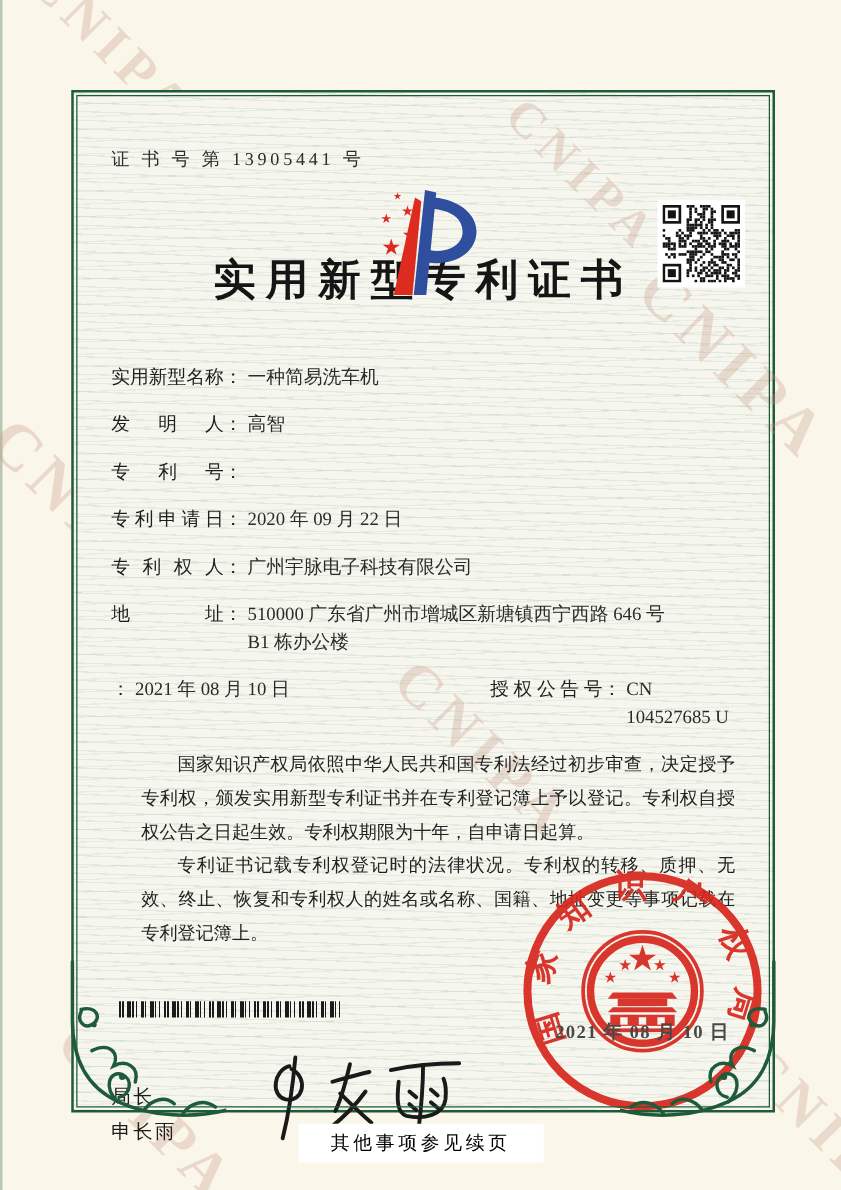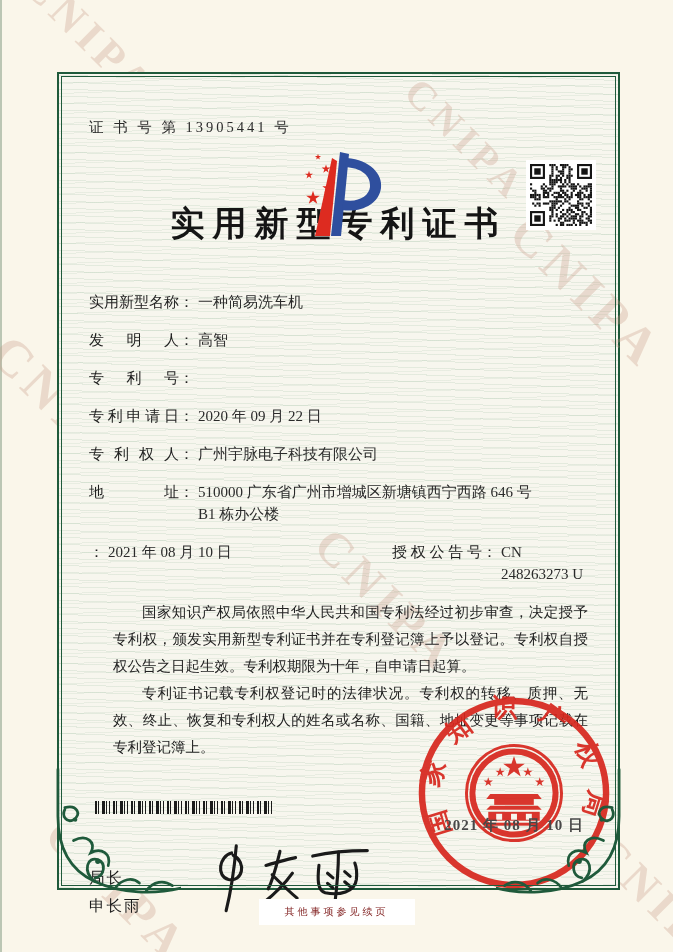--- a/index.html
+++ b/index.html
@@ -68,22 +68,22 @@
   
   .seal{position:absolute; left:356px; top:620px; width:198px; height:198px;
     z-index:3; opacity:.92;}
   .seal svg{position:absolute; inset:0;}
   .seal-date{position:absolute; left:0; right:0; top:122px; text-align:center;
     font-size:15px; color:#3a3a3a; letter-spacing:1px; font-weight:bold; z-index:2;}
   
   .page-num{position:absolute; left:0; right:0; bottom:12px; text-align:center;
     font-size:12.5px; letter-spacing:2px; color:#333; z-index:2;}
   .note-strip{position:absolute; left:50%; transform:translateX(-50%); top:899px;
-    background:#ffffff; padding:6px 26px; font-size:10px; letter-spacing:3px;
-    color:#7f1d1d; z-index:2;}
+    background:#ffffff; padding:6px 26px; font-size:15px; letter-spacing:3px;
+    color:#000000; z-index:2;}
 </style>
 </head>
 <body>
 
 <div class="page">
   <div class="scan-edge"></div>
 
   <span class="wm" style="left:6px; top:10px; font-size:44px;">CNIPA</span>
   <span class="wm" style="left:-28px; top:382px; font-size:52px;">CNIPA</span>
   <span class="wm" style="left:28px; top:862px; font-size:48px;">CNIPA</span>
@@ -492,21 +492,21 @@
           <span class="f-value">510000 广东省广州市增城区新塘镇西宁西路 646 号 B1 栋办公楼</span>
         </div>
         <div class="field-row grant-row">
           <div class="grant-left">
               <span class="f-colon">：</span>
             <span class="f-value">2021 年 08 月 10 日</span>
           </div>
           <div class="grant-right">
             <span class="f-label">授权公告号</span>
               <span class="f-colon">：</span>
-            <span class="f-value">CN 248263273 U</span>
+            <span class="f-value">CN 104527685 U</span>
           </div>
         </div>
       </div>
 
       <div class="bodytext">
         <p>国家知识产权局依照中华人民共和国专利法经过初步审查，决定授予专利权，颁发实用新型专利证书并在专利登记簿上予以登记。专利权自授权公告之日起生效。专利权期限为十年，自申请日起算。</p>
         <p>专利证书记载专利权登记时的法律状况。专利权的转移、质押、无效、终止、恢复和专利权人的姓名或名称、国籍、地址变更等事项记载在专利登记簿上。</p>
       </div>
 
       <div class="barcode"></div>

